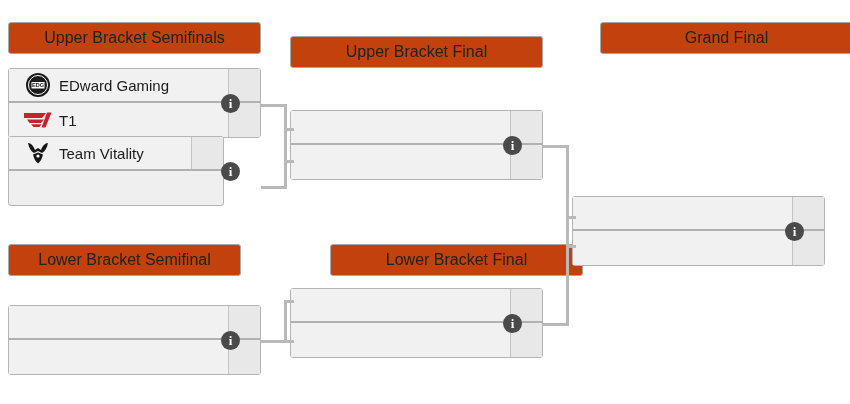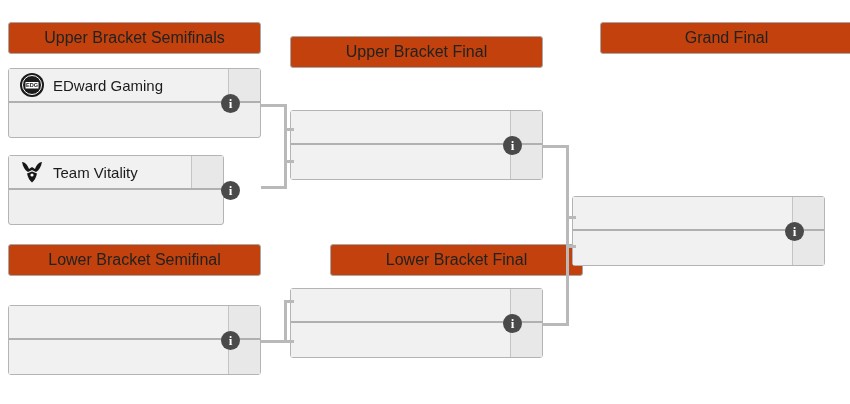--- a/index.html
+++ b/index.html
@@ -58,20 +58,21 @@
     border-bottom: 2px solid #b0b0b0;
   }
   .team-cell {
     flex: 1 1 auto;
     display: flex;
     align-items: center;
     min-width: 0;
     height: 100%;
     padding-left: 8px;
     box-sizing: border-box;
+    margin-left: 6px;
   }
   .score-cell {
     flex: 0 0 32px;
     height: 100%;
     box-sizing: border-box;
     border-left: 1px solid #c4c4c4;
     background: #e8e8e8;
   }
   .team-logo {
     flex: 0 0 30px;
@@ -122,21 +123,21 @@
 <body>
 
 <div id="bracket-root">
 
   <div class="round-header" style="left:8px; top:22px; width:253px;">Upper Bracket Semifinals</div>
 
   <div class="round-header" style="left:290px; top:36px; width:253px;">Upper Bracket Final</div>
 
   <div class="round-header" style="left:600px; top:22px; width:253px;">Grand Final</div>
 
-  <div class="round-header" style="left:8px; top:244px; width:253px;">Lower Bracket Semifinal</div>
+  <div class="round-header" style="left:8px; top:244px; width:233px;">Lower Bracket Semifinal</div>
 
   <div class="round-header" style="left:290px; top:244px; width:253px;margin-left:40px;">Lower Bracket Final</div>
 
   <div class="conn h" style="left:261px; top:104px; width:26px;"></div>
 
   <div class="conn h" style="left:261px; top:186px; width:26px;"></div>
 
   <div class="conn v" style="left:284px; top:104px; height:85px;"></div>
 
   <div class="conn h" style="left:284px; top:128px; width:10px;"></div>
@@ -163,24 +164,38 @@
             <circle cx="13" cy="13" r="12" fill="#1b1b1b"></circle>
             <circle cx="13" cy="13" r="9.5" fill="none" stroke="#ffffff" stroke-width="1"></circle>
             <rect x="6.5" y="10" width="13" height="6.5" fill="#ffffff"></rect>
             <text x="13" y="15.2" font-family="Liberation Sans, sans-serif" font-size="5.6" font-weight="bold" fill="#1b1b1b" text-anchor="middle">EDG</text>
           </svg>
         </span>
         <span class="team-name">EDward Gaming</span>
       </div>
       <div class="score-cell"></div>
     </div>
-    <div class="info-badge" style="left:212px; top:25px;">i</div>
-  </div>
-
-  <div class="match" style="left:8px; top:155px; width:216px; height:70px;">
+    <div class="match-row">
+      <div class="team-cell">
+        <span class="team-logo">
+          <svg width="30" height="20" viewBox="0 0 30 20">
+            <path d="M1 3 L23 3 L19 8 L1 8 Z" fill="#c8202c"></path>
+            <path d="M4 9.5 L21 9.5 L18 13 L6.5 13 Z" fill="#c8202c"></path>
+            <path d="M8 14.2 L18.5 14.2 L16.5 17 L10.5 17 Z" fill="#c8202c"></path>
+            <path d="M24 2.5 L28.5 2.5 L22.5 17.5 L18.5 17.5 Z" fill="#c8202c"></path>
+          </svg>
+        </span>
+        <span class="team-name">T1</span>
+      </div>
+      <div class="score-cell"></div>
+    </div>
+    <div class="info-badge" style="left:212px; top:25px;">i</div>
+  </div>
+
+  <div class="match" style="left:8px; top:136px; width:216px; height:70px;">
     <div class="match-row top">
       <div class="team-cell">
         <span class="team-logo">
           <svg width="26" height="24" viewBox="0 0 26 24">
             <path d="M3 2 C6 2 8.5 5 10 9 L13 7 L16 9 C17.5 5 20 2 23 2
                      C22 7 20 10.5 17 12 L13 10 L9 12 C6 10.5 4 7 3 2 Z" fill="#161616"></path>
             <path d="M13 11.5 L18 13.5 C17 18 15 21 13 22.5
                      C11 21 9 18 8 13.5 Z" fill="#161616"></path>
             <circle cx="13" cy="15" r="1.6" fill="#ffffff"></circle>
           </svg>

